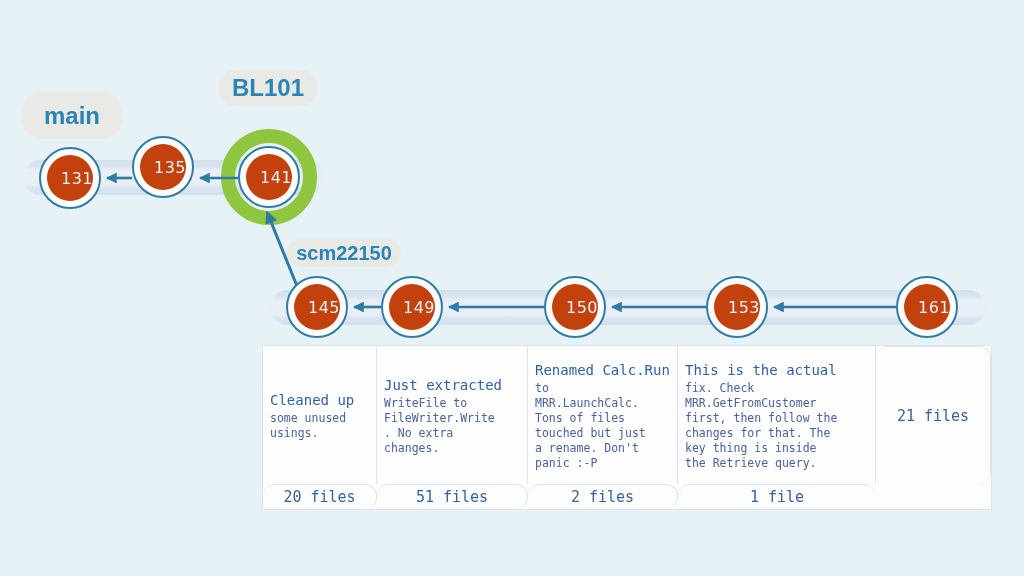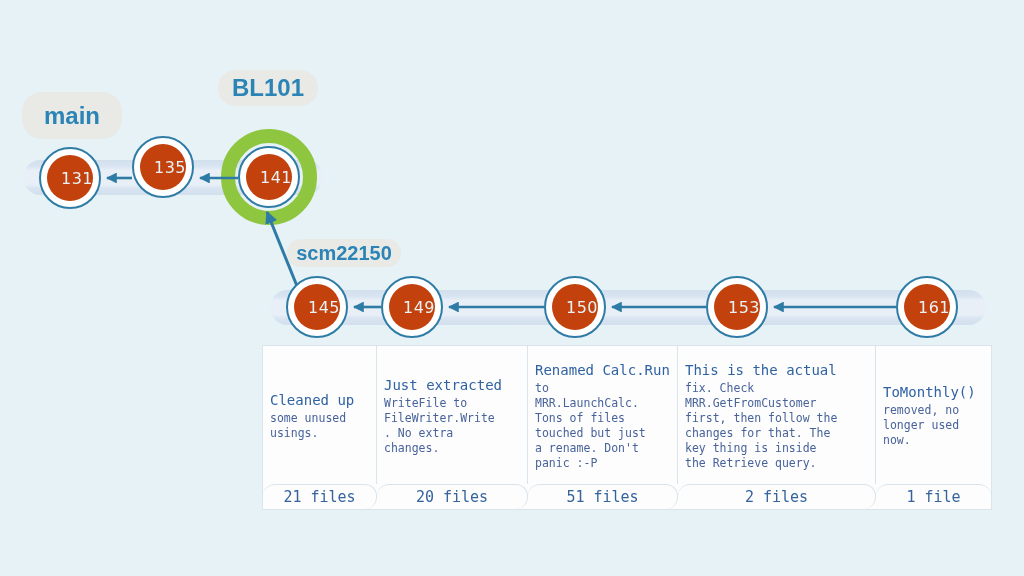--- a/index.html
+++ b/index.html
@@ -241,26 +241,20 @@
     </div>
     <div class="msg-cell">
       <div class="msg-title">This is the actual</div>
       <div class="msg-body">fix. Check
 MRR.GetFromCustomer
 first, then follow the
 changes for that. The
 key thing is inside
 the Retrieve query.</div>
     </div>
-    <div class="msg-cell">
-      <div class="msg-title">ToMonthly()</div>
-      <div class="msg-body">removed, no
-longer used
-now.</div>
-    </div>
     <div class="files-cell">21 files</div>
     <div class="files-cell">20 files</div>
     <div class="files-cell">51 files</div>
     <div class="files-cell">2 files</div>
     <div class="files-cell">1 file</div>
   </div>
 
 </div>
 
 </body></html>

